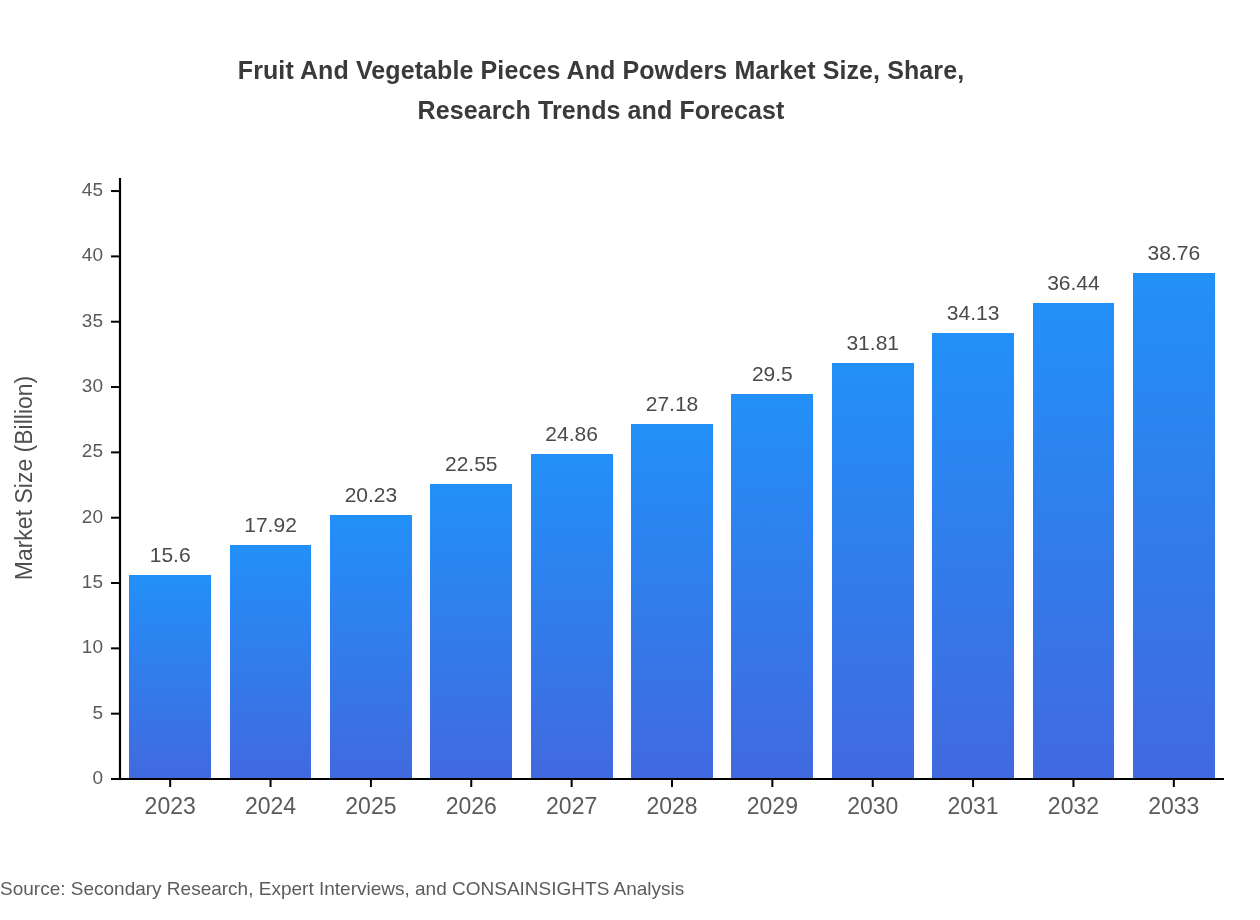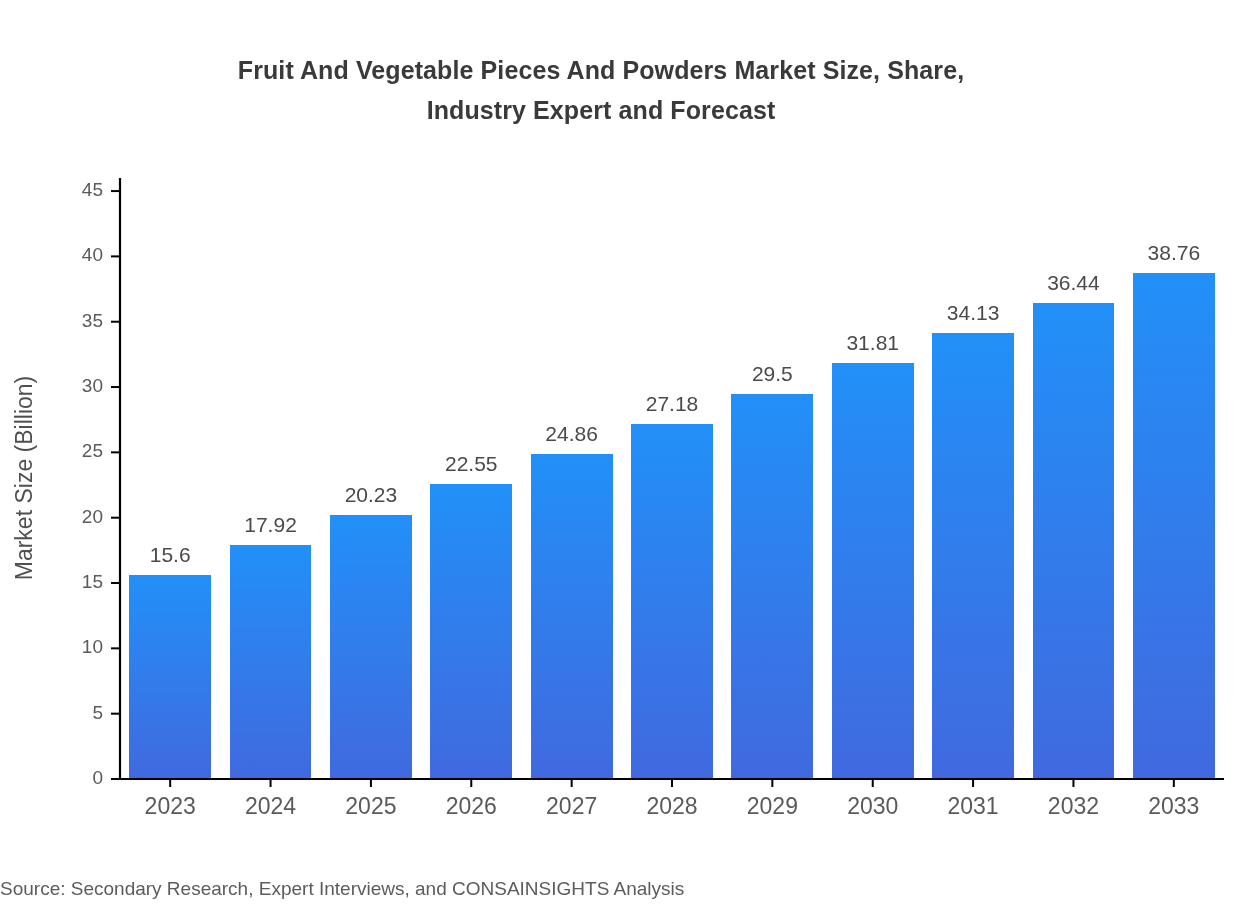--- a/index.html
+++ b/index.html
@@ -88,21 +88,21 @@
     shape-rendering: crispEdges;
   }
 </style>
 </head>
 <body>
 
 <div id="chart-figure">
 
   <div class="chart-title">
     <span class="title-line">Fruit And Vegetable Pieces And Powders Market Size, Share,</span>
-    <span class="title-line">Industry Expert and Forecast</span>
+    <span class="title-line">Research Trends and Forecast</span>
   </div>
 
   <svg class="plot" width="1260" height="920" viewBox="0 0 1260 920">
     <defs>
       <linearGradient id="barGradient" x1="0" y1="0" x2="0" y2="1">
         <stop offset="0%" stop-color="#2290f8"></stop>
         <stop offset="100%" stop-color="#4169df"></stop>
       </linearGradient>
     </defs>
 

